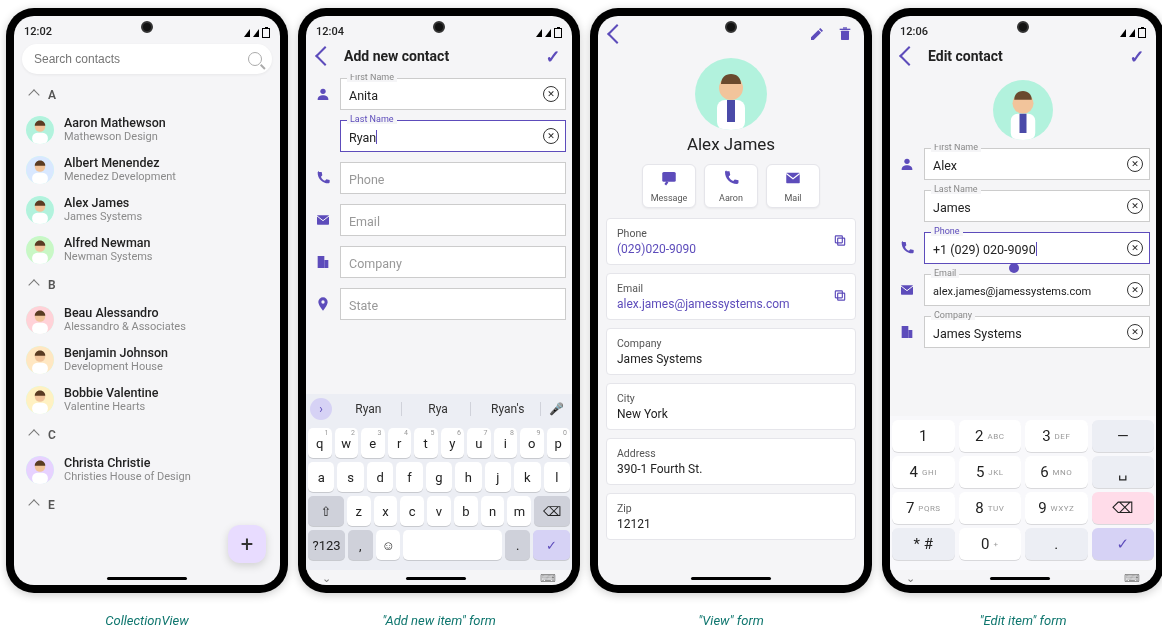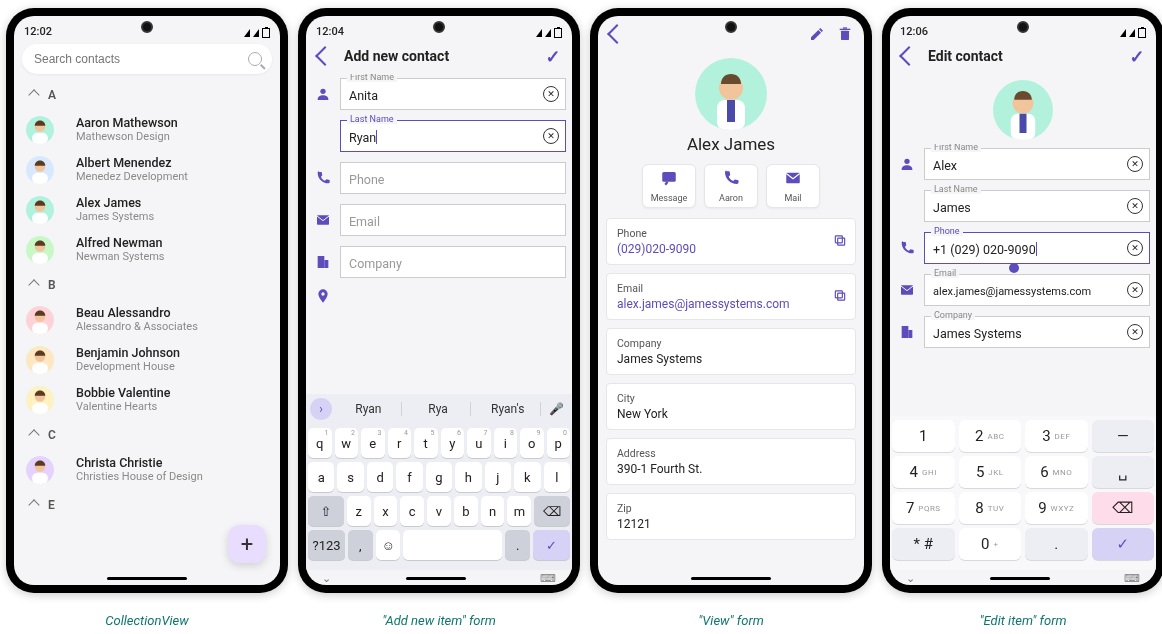--- a/index.html
+++ b/index.html
@@ -64,21 +64,21 @@
   }
   .mag { width:14px;height:14px;border:1.5px solid #aaa;border-radius:50%;position:relative;}
   .mag::after{content:"";position:absolute;width:6px;height:1.5px;background:#aaa;right:-5px;bottom:-2px;transform:rotate(45deg);}
 
   .list { flex:1; overflow:hidden; padding: 0 6px; }
   .section-hdr {
     display:flex; align-items:center; gap:10px; padding: 8px 10px; font-weight:600; color:#555;
   }
   .chev { width:8px;height:8px;border-left:1.5px solid #777;border-bottom:1.5px solid #777;transform:rotate(135deg);}
   .contact-row {
-    display:flex; align-items:center; gap:22px; padding:6px 4px 6px 6px;
+    display:flex; align-items:center; gap:10px; padding:6px 4px 6px 6px;
   }
   .avatar {
     width:28px;height:28px;border-radius:50%;flex-shrink:0;
     background:#cfe; display:flex;align-items:center;justify-content:center;overflow:hidden;
   }
   .avatar svg{width:100%;height:100%;}
   .c-name{font-size:12.5px;font-weight:500;line-height:1.15;}
   .c-sub{font-size:11px;color:var(--sub);line-height:1.15;}
   .fab {
     position:absolute; right:14px; bottom:22px; width:38px;height:38px;border-radius:12px;
@@ -426,20 +426,23 @@
         <div class="field-box">
           <span class="field-ph">Company</span>
         </div>
       </div>
       <div class="form-row">
         <div class="form-icon">
           <svg viewBox="0 0 24 24" width="16" height="16" fill="currentColor">
                 <path d="M12 2a7 7 0 00-7 7c0 5 7 13 7 13s7-8 7-13a7 7 0 00-7-7z"></path>
                 <circle cx="12" cy="9" r="2.5" fill="#f5f5f7"></circle>
               </svg>
+        </div>
+        <div class="field-box">
+          <span class="field-ph">State</span>
         </div>
       </div>
     </div>
 
     <div class="kb-strip">
       <span class="kb-chevron-pill">›</span>
       <span class="kb-sugg">Ryan</span>
       <span class="kb-sugg">Rya</span>
       <span class="kb-sugg">Ryan's</span>
       <span style="padding:0 4px;">🎤</span>

